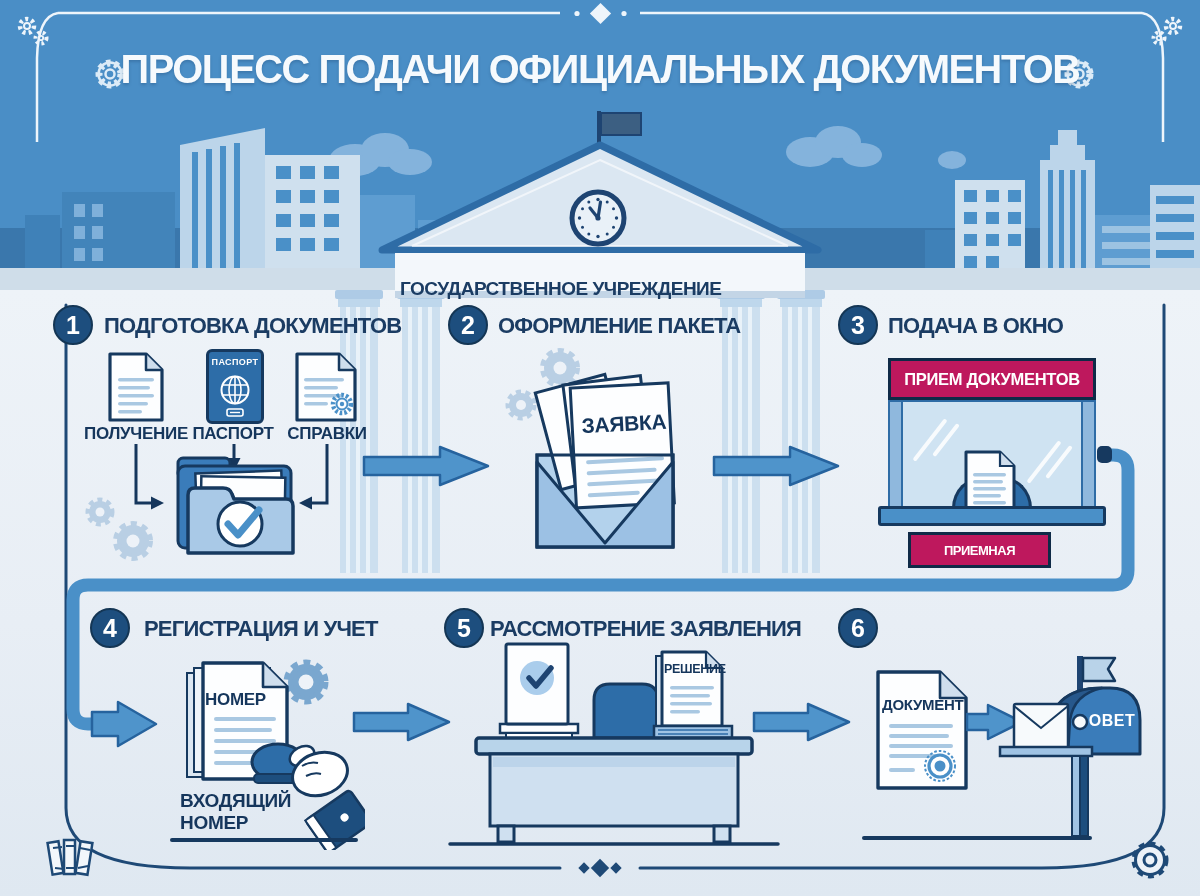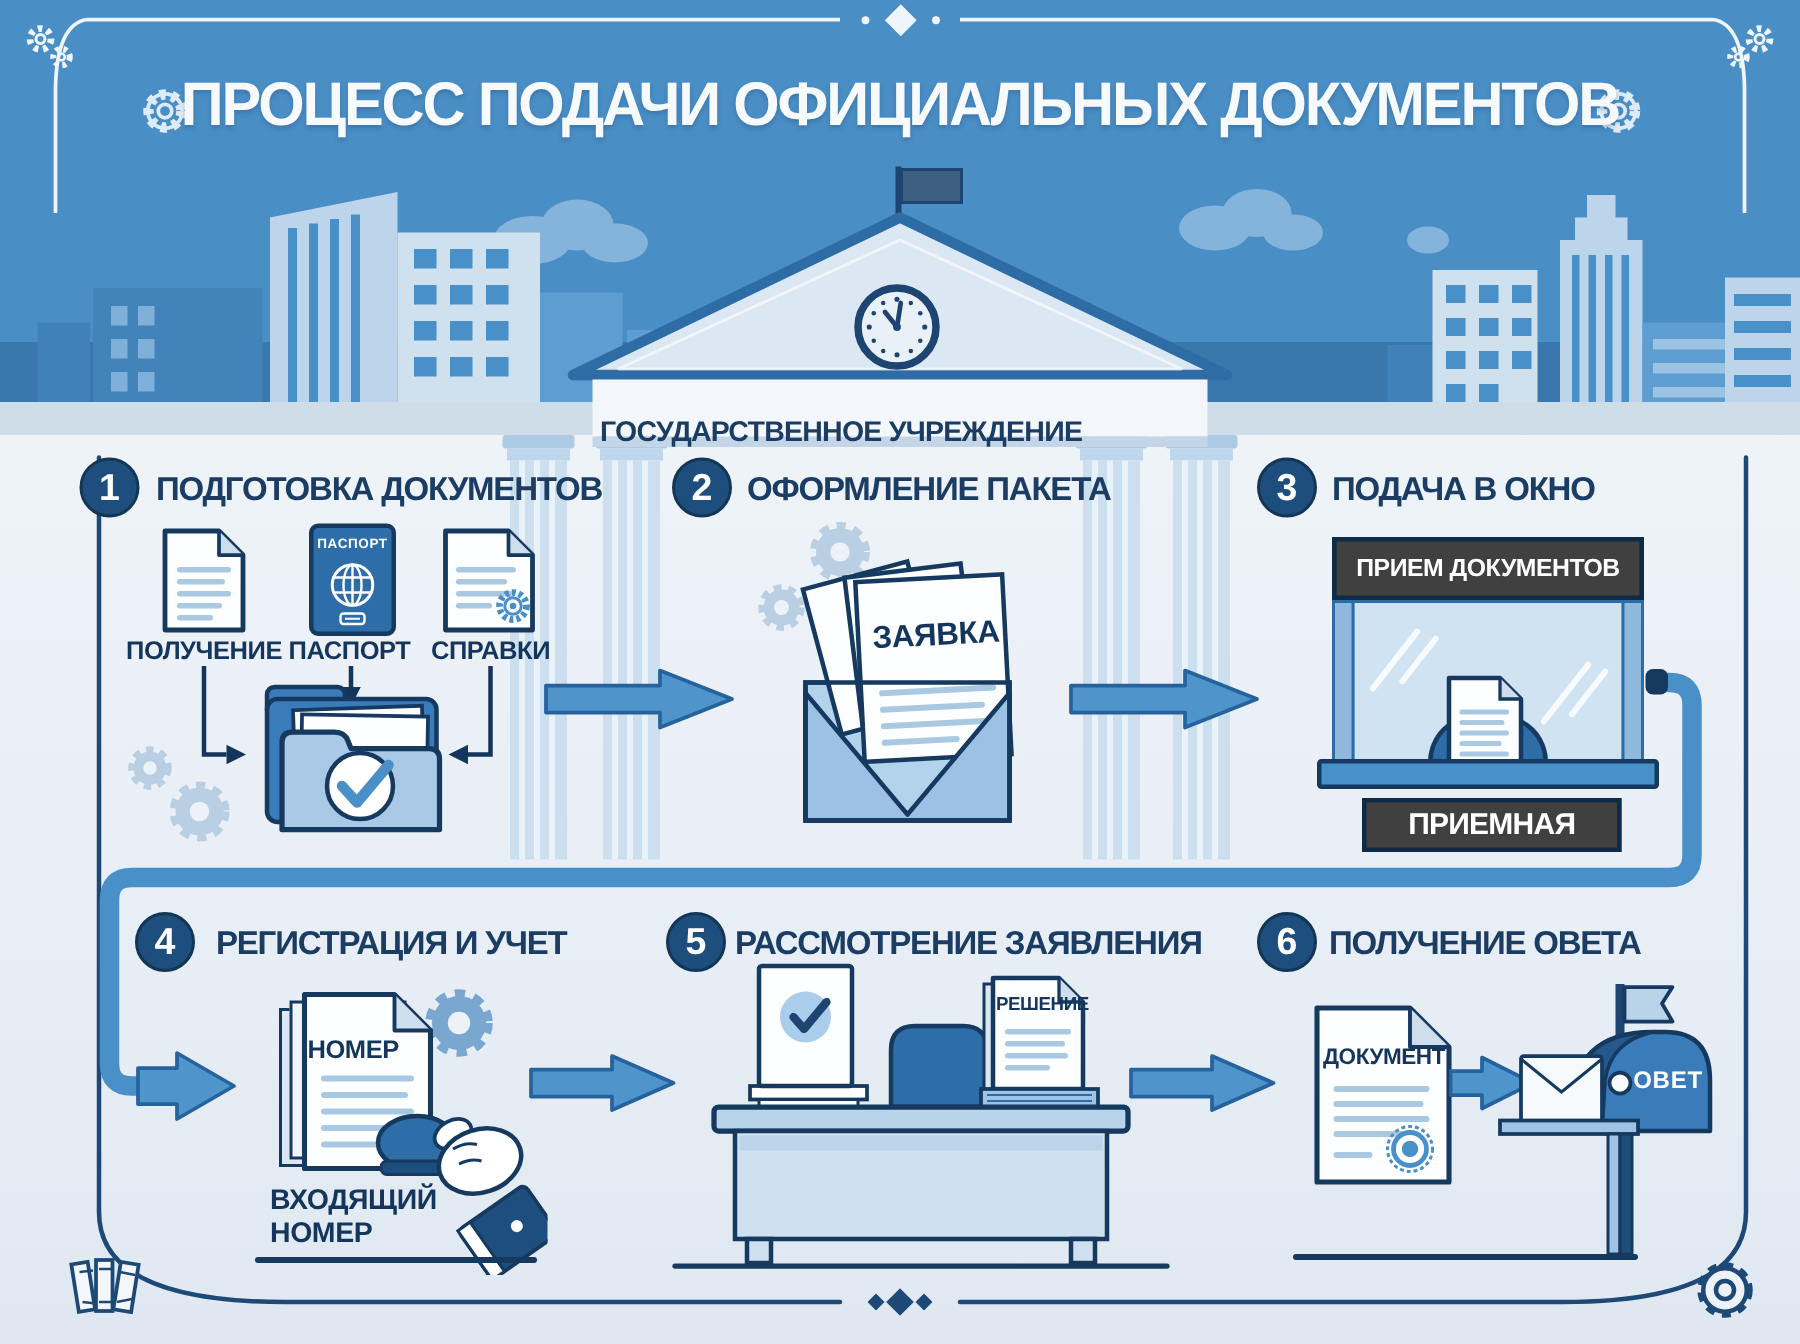--- a/index.html
+++ b/index.html
@@ -25,21 +25,21 @@
     background:linear-gradient(180deg,#eef3f8 0%,#e8eef5 55%,#dfe8f1 100%);}
   
   .badge{position:absolute;width:40px;height:40px;border-radius:50%;background:#1d4e7e;
     border:2px solid #143655;box-sizing:border-box;color:#fff;font-size:25px;font-weight:bold;
     display:flex;align-items:center;justify-content:center;}
   .stitle{position:absolute;font-weight:bold;font-size:22px;color:#1b3c63;
     letter-spacing:-.8px;white-space:nowrap;}
   .doclabel{position:absolute;font-weight:bold;font-size:17px;color:#15365c;
     letter-spacing:-.3px;text-align:center;}
   .cap{position:absolute;font-weight:bold;color:#15365c;letter-spacing:-.3px;line-height:1.18;}
-  .navybar{position:absolute;background:#404040;border:3px solid #0f2a47;box-sizing:border-box;
+  .navybar{position:absolute;background:#be185d;border:3px solid #0f2a47;box-sizing:border-box;
     display:flex;align-items:center;justify-content:center;color:#fff;font-weight:bold;}
   .floorline{position:absolute;height:4px;background:#16395f;border-radius:2px;}
   .streak{position:absolute;width:4px;background:rgba(255,255,255,.85);border-radius:2px;transform:rotate(38deg);}
 </style>
 </head>
 <body>
 
 <div class="poster">
 
   <div class="panel"></div>
@@ -408,21 +408,21 @@
     <path d="M36,2 V16 H50" fill="#cfdeed" stroke="#16395f" stroke-width="2.2"></path>
     <g fill="#a9c8e2">
         <rect x="9" y="23" width="33" height="3.4" rx="1.7"></rect>
         <rect x="9" y="30" width="30" height="3.4" rx="1.7"></rect>
         <rect x="9" y="37" width="33" height="3.4" rx="1.7"></rect>
         <rect x="9" y="44" width="28" height="3.4" rx="1.7"></rect>
         <rect x="9" y="51" width="33" height="3.4" rx="1.7"></rect>
       </g>
   </svg>
   <div class="abs" style="left:878px;top:506px;width:228px;height:20px;background:#4a90c8;border:3px solid #16395f;border-radius:3px;box-sizing:border-box"></div>
-  <div class="navybar" style="left:908px;top:532px;width:173px;height:36px;font-size:20px;letter-spacing:-.5px">ПРИЕМНАЯ</div>
+  <div class="navybar" style="left:908px;top:532px;width:143px;height:36px;font-size:13px;letter-spacing:-.5px">ПРИЕМНАЯ</div>
 
   <div class="badge" style="left:90px;top:608px">4</div>
   <div class="stitle" style="left:144px;top:616px">РЕГИСТРАЦИЯ И УЧЕТ</div>
 
   <svg class="abs" style="left:276px;top:652px" width="62" height="62">
     <g>
         <circle cx="30" cy="30" r="18" fill="#7aa7cf"></circle>
         <circle cx="30" cy="30" r="18" fill="none" stroke="#7aa7cf" stroke-width="9" stroke-dasharray="6.3 5.4"></circle>
         <circle cx="30" cy="30" r="7.5" fill="#edf2f8"></circle>
       </g>
@@ -492,21 +492,20 @@
     <rect x="266" y="226" width="16" height="16" fill="#cfe0f0" stroke="#16395f" stroke-width="3"></rect>
     <path d="M2,244 H330" stroke="#16395f" stroke-width="3.5" stroke-linecap="round"></path>
   </svg>
   <div class="doclabel" style="left:664px;top:662px;width:58px;font-size:12.5px">РЕШЕНИЕ</div>
 
   <svg class="abs" style="left:752px;top:701px" width="100" height="42">
     <path d="M2,12 H56 V3 L97,21 56,39 V30 H2 Z" fill="#4f94cb" stroke="#26639e" stroke-width="2.5" stroke-linejoin="round"></path>
   </svg>
 
   <div class="badge" style="left:838px;top:608px">6</div>
-  <div class="stitle" style="left:886px;top:616px">ПОЛУЧЕНИЕ ОВЕТА</div>
 
   <svg class="abs" style="left:876px;top:670px" width="92" height="120">
     <path d="M2,2 H64 L90,28 V118 H2 Z" fill="#fdfeff" stroke="#16395f" stroke-width="3.4" stroke-linejoin="round"></path>
     <path d="M64,2 V28 H90" fill="#cfdeed" stroke="#16395f" stroke-width="2.6" stroke-linejoin="round"></path>
     <g fill="#a9c8e2">
         <rect x="13" y="54" width="64" height="4" rx="2"></rect>
         <rect x="13" y="64" width="60" height="4" rx="2"></rect>
         <rect x="13" y="74" width="64" height="4" rx="2"></rect>
         <rect x="13" y="84" width="48" height="4" rx="2"></rect>
         <rect x="13" y="98" width="26" height="4" rx="2"></rect>

